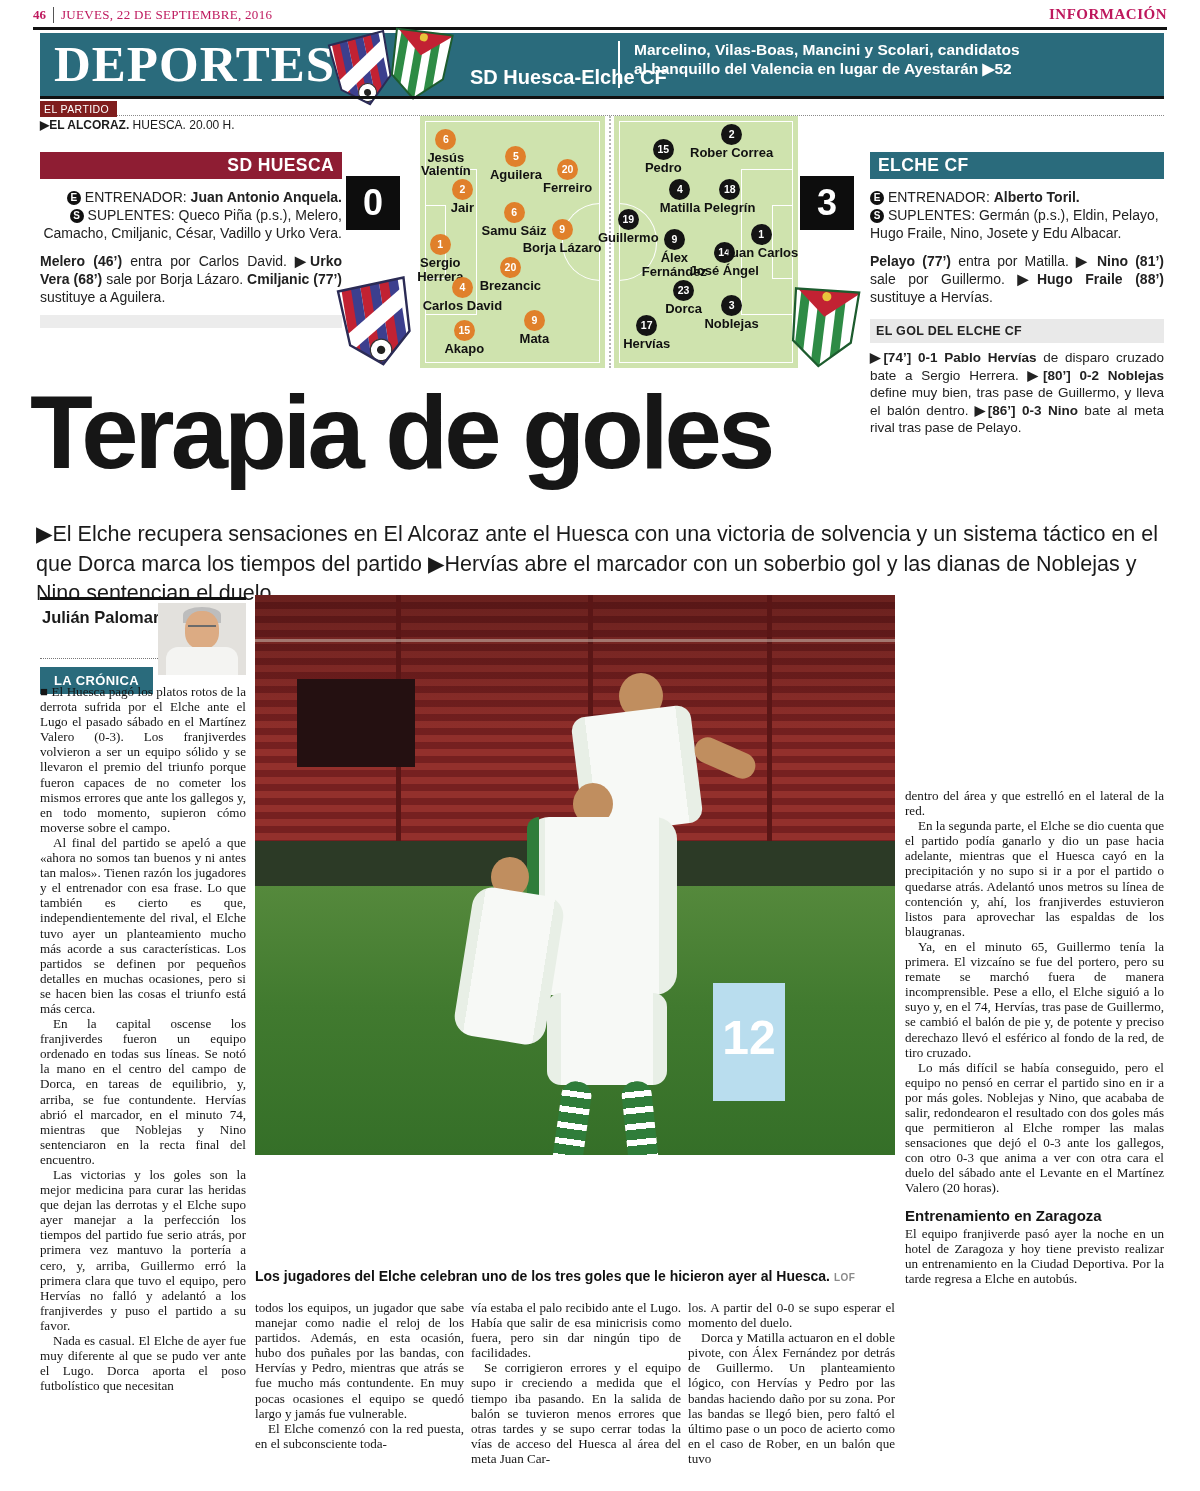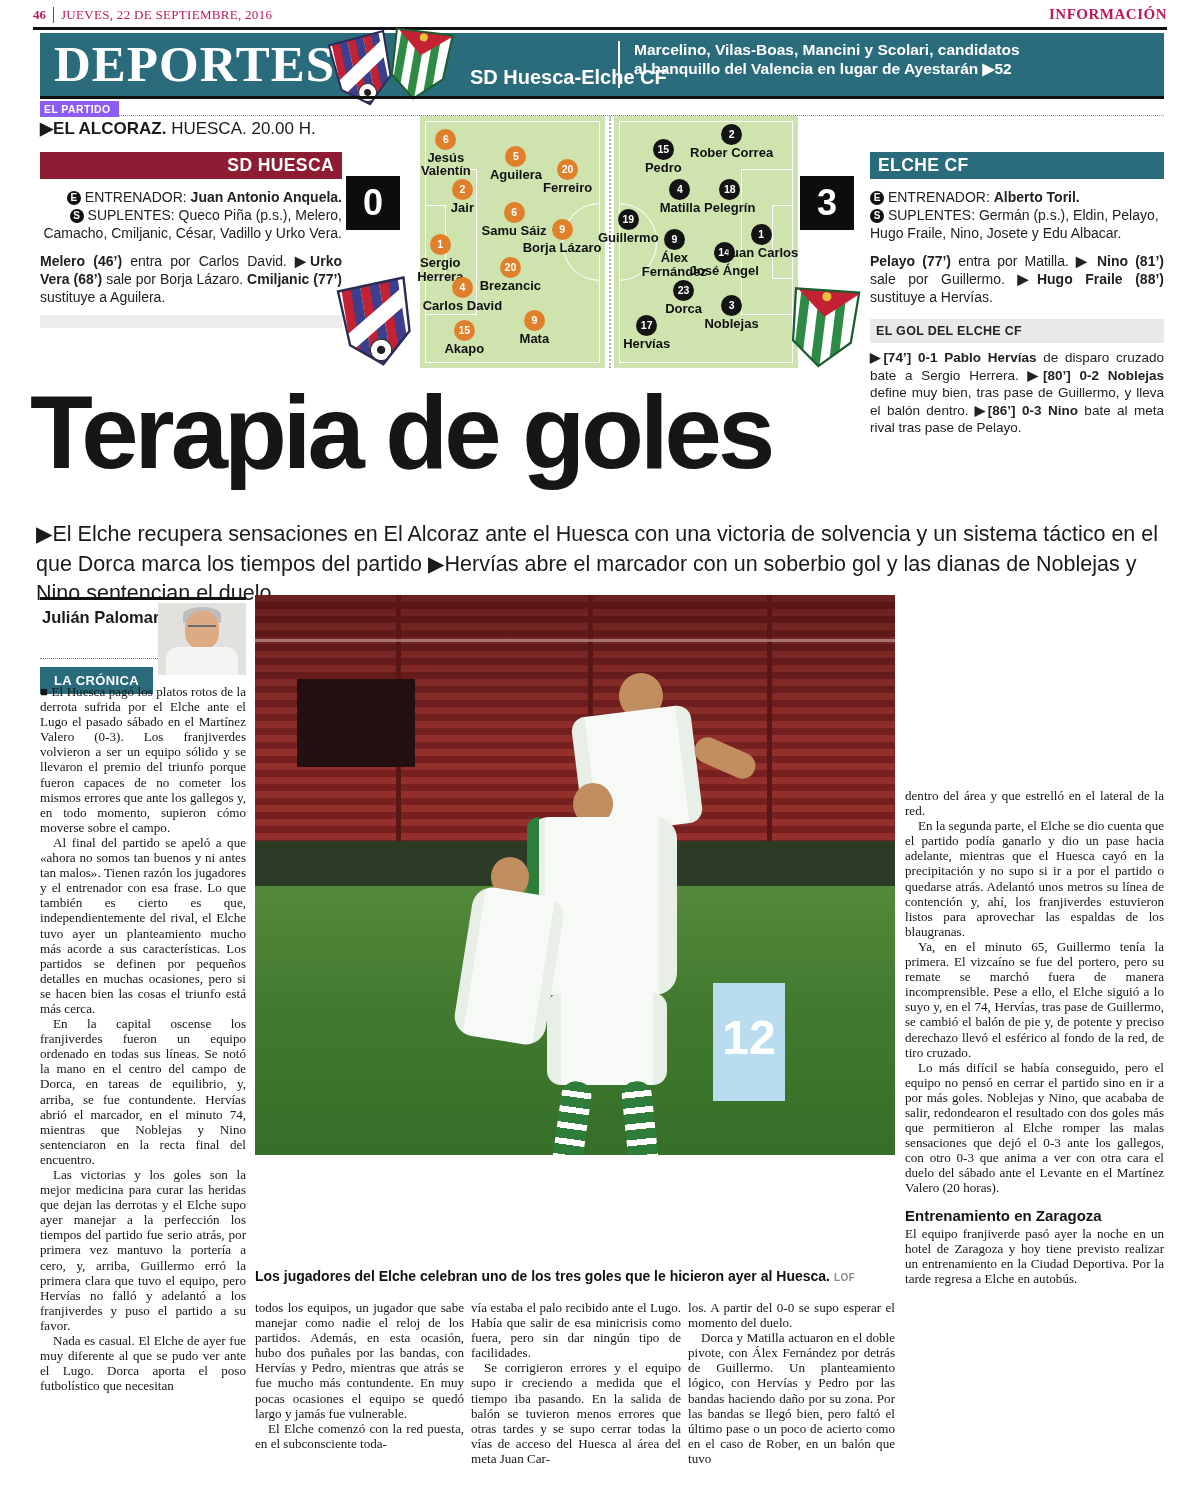--- a/index.html
+++ b/index.html
@@ -22,26 +22,26 @@
   .banner .crests{position:absolute;left:292px;top:-4px;width:130px;height:74px;}
   .crest{position:absolute;}
   .banner .matchname{position:absolute;left:430px;bottom:7px;color:#fff;font-weight:bold;font-size:20px;}
   .banner .vdiv{position:absolute;left:578px;top:8px;bottom:8px;width:2px;background:#fff;}
   .banner .teaser{position:absolute;left:594px;top:7px;width:400px;color:#fff;font-weight:bold;
         font-size:15.5px;line-height:1.25;}
   .bannerrule{position:absolute;left:40px;top:96px;width:1124px;height:3px;background:#111;}
 
   
   .kicker{position:absolute;left:40px;top:99px;width:1124px;border-bottom:1px dotted #8a8a8a;height:17px;}
-  .kicker .lbl{display:inline-block;background:#8b5cf6;color:#fff;font-weight:bold;font-size:10.5px;
+  .kicker .lbl{display:inline-block;background:#7f1d1d;color:#fff;font-weight:normal;font-size:10.5px;
         letter-spacing:.4px;padding:2px 8px 2px 4px;}
 
   
   .matchblock{position:absolute;left:40px;top:112px;width:1124px;height:272px;}
-  .venue{position:absolute;left:0;top:6px;font-size:17px;}
+  .venue{position:absolute;left:0;top:6px;font-size:12px;}
   .venue b{font-weight:bold;}
   .panel{position:absolute;top:40px;font-size:14px;line-height:18px;color:#222;}
   .panel .hdr{height:27px;color:#fff;font-weight:bold;font-size:17.5px;line-height:27px;letter-spacing:.4px;}
   .panel-h{left:0;width:302px;text-align:right;}
   .panel-h .hdr{background:#8e1d33;padding-right:8px;}
   .panel-e{left:830px;width:294px;text-align:left;}
   .panel-e .hdr{background:#2a6b7c;padding-left:8px;}
   .circ{display:inline-block;width:14px;height:14px;border-radius:50%;background:#111;color:#fff;
         font-size:10px;font-weight:bold;text-align:center;line-height:14px;vertical-align:1px;}
   .infoline{margin:0;}

